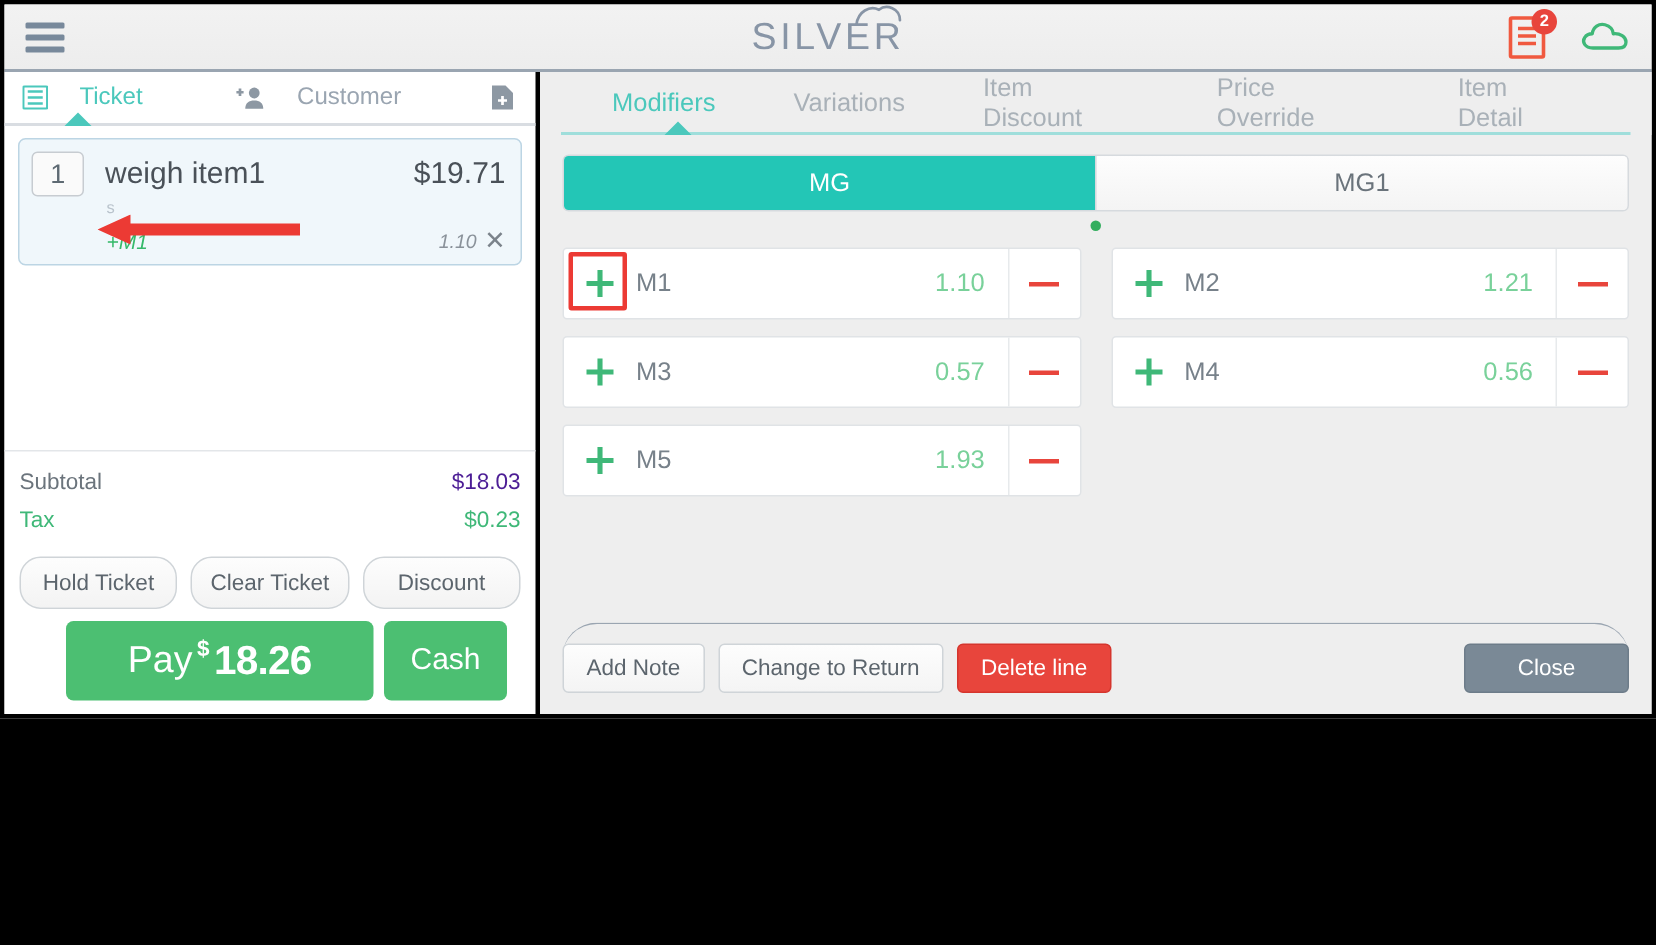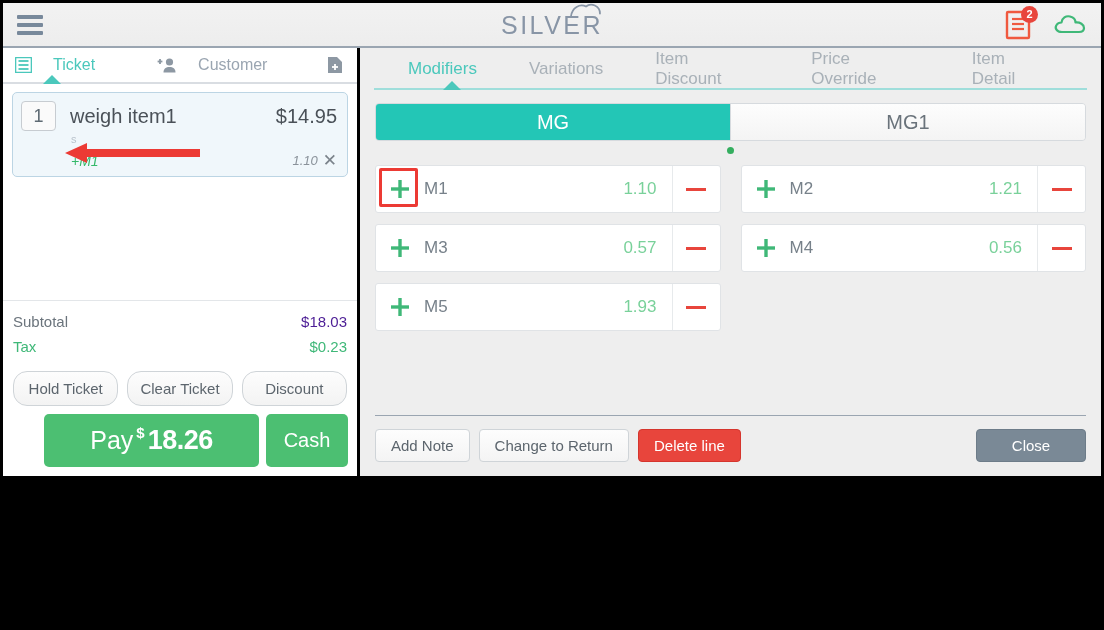--- a/index.html
+++ b/index.html
@@ -180,21 +180,21 @@
     height: 35px;
     background: linear-gradient(to bottom,#fdfdfd,#f3f3f3);
     border: 1px solid #cfd4d8;
     border-radius: 14px;
     font-size: 15px;
     color: #5c656d;
     cursor: pointer;
     font-family: "Liberation Sans", sans-serif;
   }
 
-  .pay-row { display: flex; gap: 7px; padding: 0 9px 9px 9px; margin-left: 32px; }
+  .pay-row { display: flex; gap: 7px; padding: 0 19px 9px 9px; margin-left: 32px; }
   .pay-btn {
     flex: 1; height: 53px;
     background: #4cbf72;
     border: none; border-radius: 5px;
     color: #fff;
     display: flex; align-items: center; justify-content: center;
     cursor: pointer;
     gap: 3px;
   }
   .pay-label { font-size: 25px; font-weight: 400; }
@@ -245,21 +245,21 @@
     display: flex;
     margin: 13px 15px 0 15px;
     height: 38px;
     border-radius: 4px;
     overflow: hidden;
     border: 1px solid #d6dade;
   }
   .mg-seg {
     flex: 1;
     display: flex; align-items: center; justify-content: center;
-    font-size: 20px;
+    font-size: 17px;
     cursor: pointer;
     background: linear-gradient(to bottom,#fdfdfd,#f4f4f4);
     color: #6a737b;
   }
   .mg-seg.active {
     background: #23c6b6;
     color: #ffffff;
   }
   .mg-seg + .mg-seg { border-left: 1px solid #d6dade; }
 
@@ -312,20 +312,21 @@
     border-radius: 2px;
     pointer-events: none;
   }
 
   .right-footer {
     border-top: 1px solid #9aa5b1;
     margin: 0 15px;
     padding: 13px 0 14px 0;
     display: flex;
     align-items: center;
+    border-radius: 23px;
   }
   .fbtn {
     height: 33px;
     padding: 0 15px;
     border-radius: 4px;
     font-size: 15px;
     cursor: pointer;
     font-family: "Liberation Sans", sans-serif;
     background: linear-gradient(to bottom,#fdfdfd,#f4f4f4);
     border: 1px solid #cfd4d8;
@@ -415,21 +416,21 @@
           </svg>
           <span>Info</span>
         </div>
       </div>
 
       <div class="ticket-area">
         <div class="item-card">
           <div class="item-row1">
             <div class="qty-box">1</div>
             <div class="item-name">weigh item1</div>
-            <div class="item-price">$14.95</div>
+            <div class="item-price">$19.71</div>
           </div>
           <div class="item-sub">s</div>
           <div class="item-mod">
             <span class="mod-name">+M1</span>
             <span class="mod-price">1.10</span>
             <span class="mod-x">✕</span>
           </div>
           <svg class="arrow-anno" viewBox="0 0 135 20">
             <path d="M0 10 L22 0 L22 6 L135 6 L135 14 L22 14 L22 20 Z" fill="#ec3a34"></path>
           </svg>

